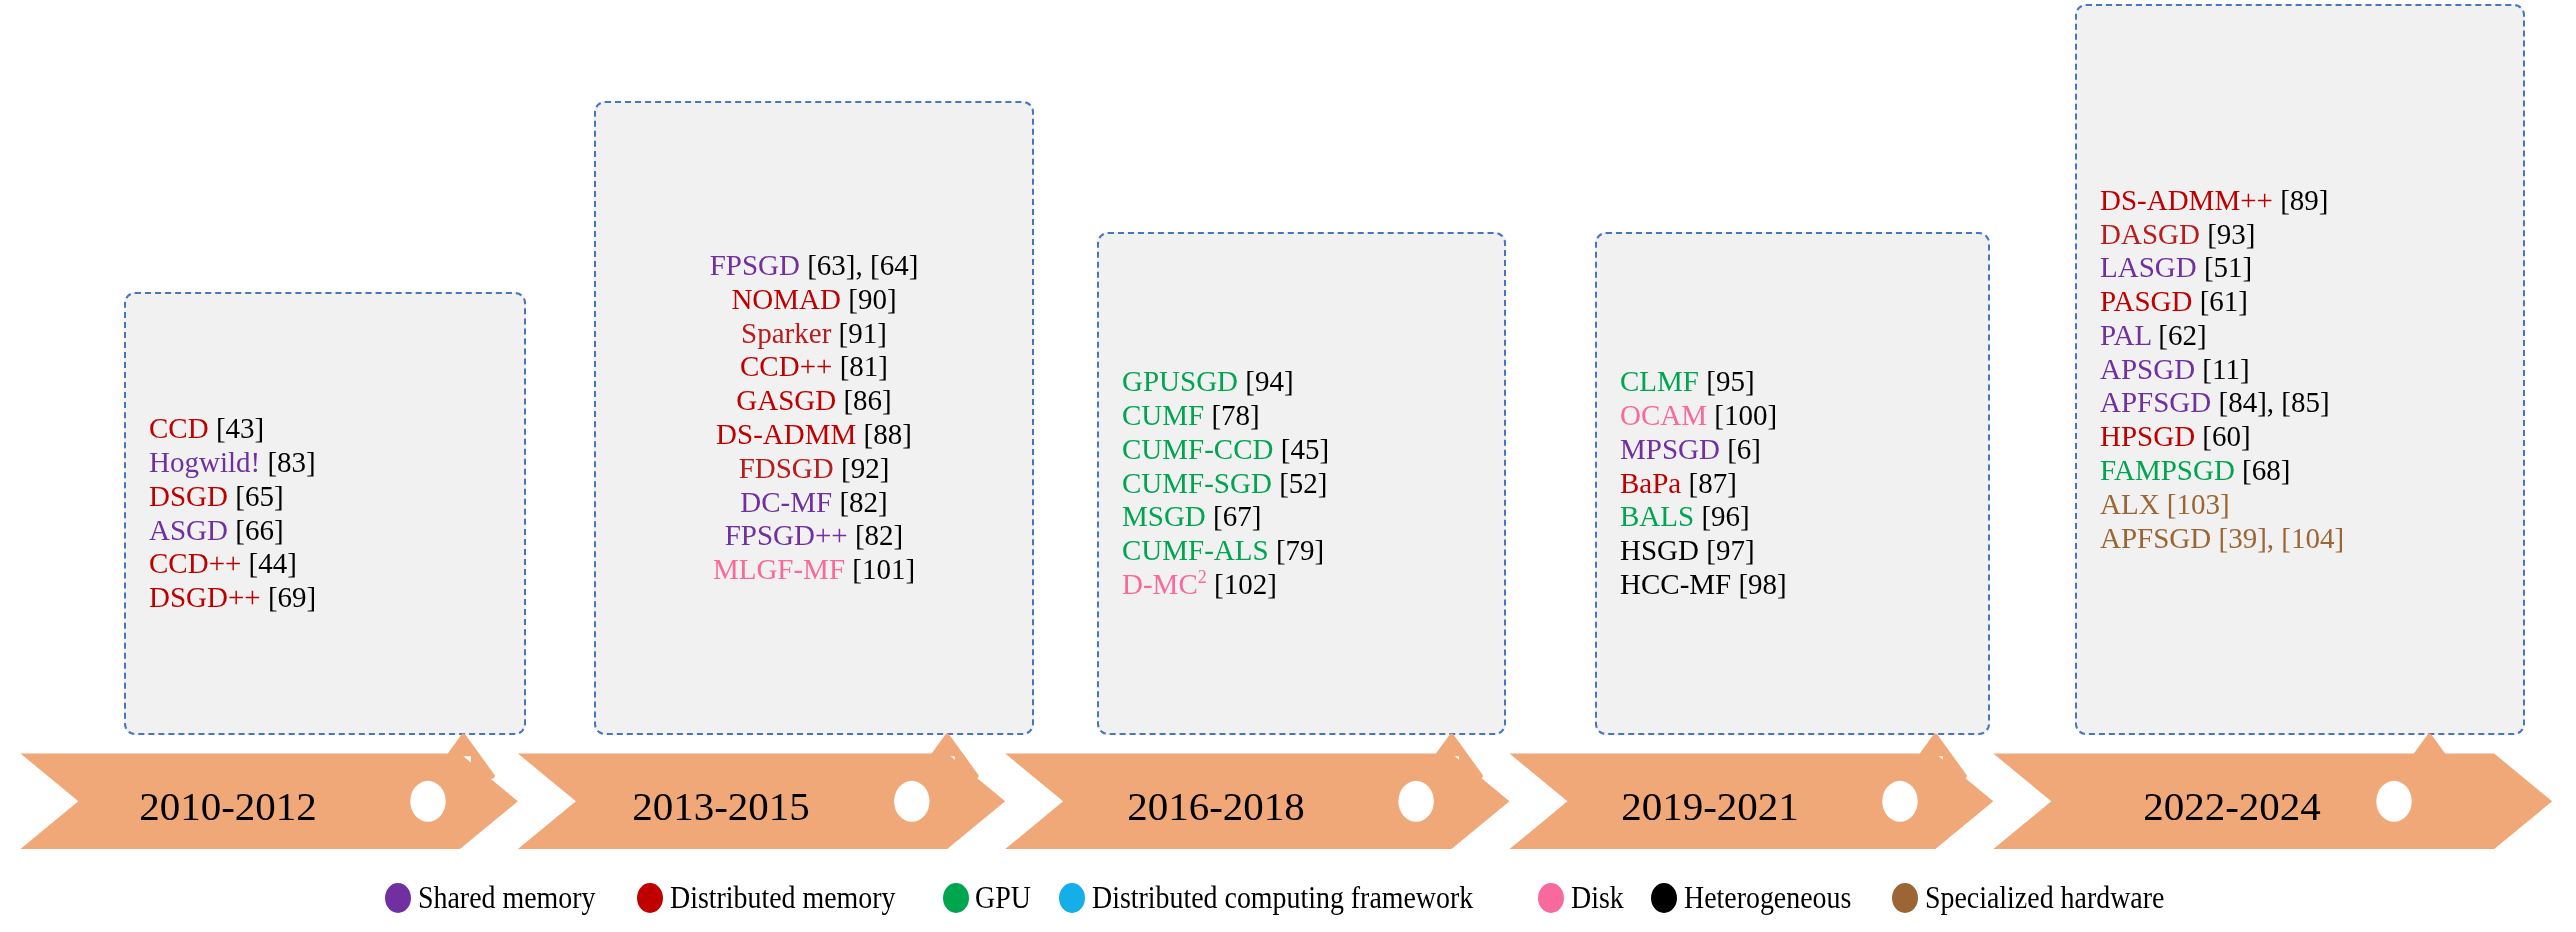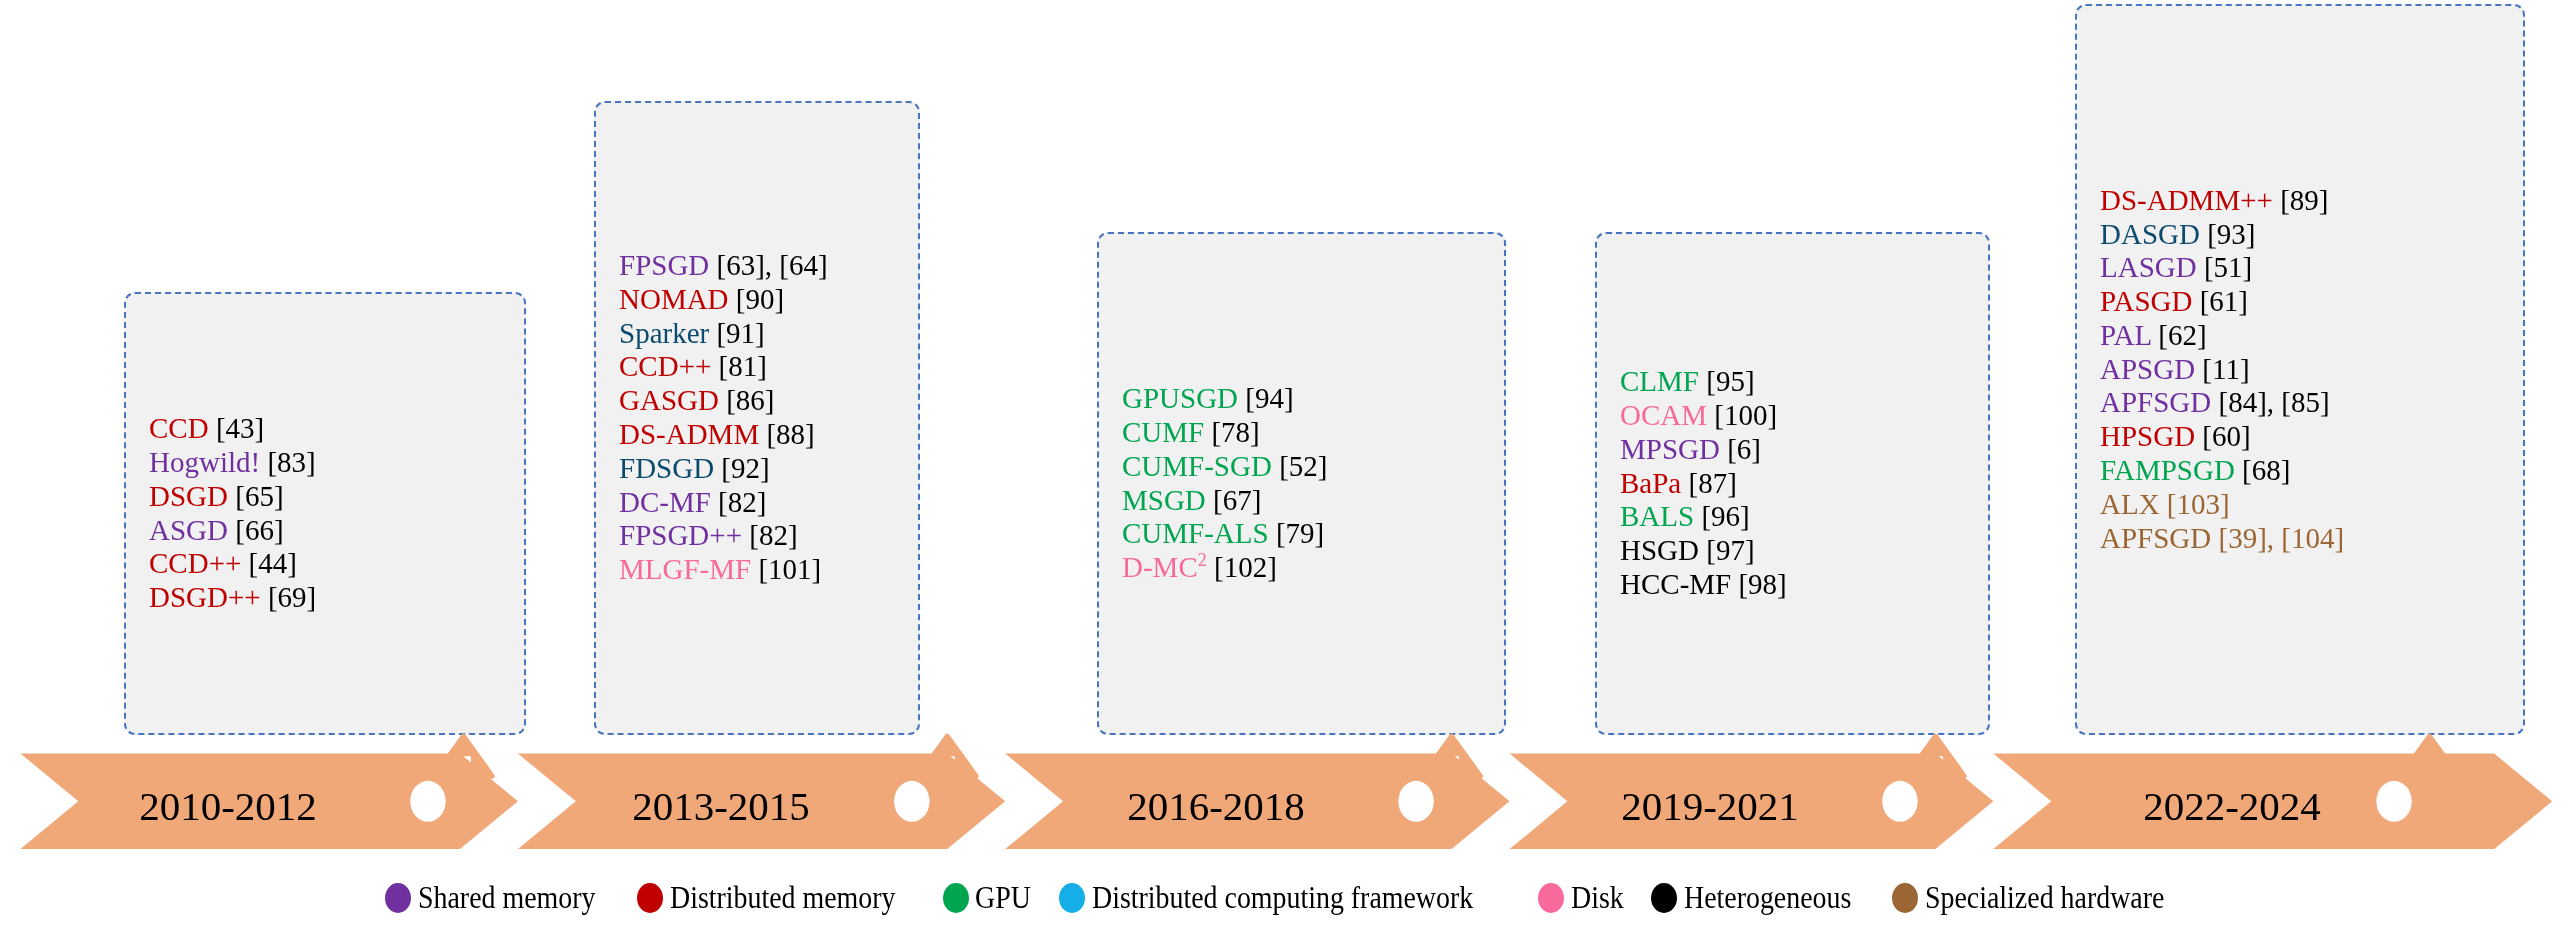--- a/index.html
+++ b/index.html
@@ -41,21 +41,21 @@
   }
   .ename { font-weight: 400; }
   .eref { color: #000000; }
   .eref-inherit { color: inherit; }
   .sup { font-size: 0.62em; vertical-align: super; line-height: 0; }
 
   
   .c-shared   { color: #7030A0; }
   .c-dist     { color: #C00000; }
   .c-gpu      { color: #00A550; }
-  .c-framework{ color: #0c4a6e; }
+  .c-framework{ color: #b91c1c; }
   .c-disk     { color: #F8699C; }
   .c-hetero   { color: #000000; }
   .c-special  { color: #9B6633; }
 
   
   #timeline-svg {
     position: absolute;
     left: 0;
     top: 716px;
     width: 2576px;
@@ -109,35 +109,36 @@
 
 <div id="boxes-layer">
     <div class="era-box" style="left: 124px; top: 292px; width: 402px; height: 443px;">
       <div class="entry"><span class="ename c-dist">CCD</span> <span class="eref">[43]</span></div>
       <div class="entry"><span class="ename c-shared">Hogwild!</span> <span class="eref">[83]</span></div>
       <div class="entry"><span class="ename c-dist">DSGD</span> <span class="eref">[65]</span></div>
       <div class="entry"><span class="ename c-shared">ASGD</span> <span class="eref">[66]</span></div>
       <div class="entry"><span class="ename c-dist">CCD++</span> <span class="eref">[44]</span></div>
       <div class="entry"><span class="ename c-dist">DSGD++</span> <span class="eref">[69]</span></div>
     </div>
-    <div class="era-box" style="left: 594px; top: 101px; width: 326px; height: 634px;">
+    <div class="era-box" style="left: 594px; top: 101px; width: 440px; height: 634px; text-align: center;">
       <div class="entry"><span class="ename c-shared">FPSGD</span> <span class="eref">[63], [64]</span></div>
       <div class="entry"><span class="ename c-dist">NOMAD</span> <span class="eref">[90]</span></div>
       <div class="entry"><span class="ename c-framework">Sparker</span> <span class="eref">[91]</span></div>
       <div class="entry"><span class="ename c-dist">CCD++</span> <span class="eref">[81]</span></div>
       <div class="entry"><span class="ename c-dist">GASGD</span> <span class="eref">[86]</span></div>
       <div class="entry"><span class="ename c-dist">DS-ADMM</span> <span class="eref">[88]</span></div>
       <div class="entry"><span class="ename c-framework">FDSGD</span> <span class="eref">[92]</span></div>
       <div class="entry"><span class="ename c-shared">DC-MF</span> <span class="eref">[82]</span></div>
       <div class="entry"><span class="ename c-shared">FPSGD++</span> <span class="eref">[82]</span></div>
       <div class="entry"><span class="ename c-disk">MLGF-MF</span> <span class="eref">[101]</span></div>
     </div>
     <div class="era-box" style="left: 1097px; top: 232px; width: 409px; height: 503px;">
       <div class="entry"><span class="ename c-gpu">GPUSGD</span> <span class="eref">[94]</span></div>
       <div class="entry"><span class="ename c-gpu">CUMF</span> <span class="eref">[78]</span></div>
+      <div class="entry"><span class="ename c-gpu">CUMF-CCD</span> <span class="eref">[45]</span></div>
       <div class="entry"><span class="ename c-gpu">CUMF-SGD</span> <span class="eref">[52]</span></div>
       <div class="entry"><span class="ename c-gpu">MSGD</span> <span class="eref">[67]</span></div>
       <div class="entry"><span class="ename c-gpu">CUMF-ALS</span> <span class="eref">[79]</span></div>
       <div class="entry"><span class="ename c-disk">D-MC</span><sup class="sup c-disk">2</sup> <span class="eref">[102]</span></div>
     </div>
     <div class="era-box" style="left: 1595px; top: 232px; width: 395px; height: 503px;">
       <div class="entry"><span class="ename c-gpu">CLMF</span> <span class="eref">[95]</span></div>
       <div class="entry"><span class="ename c-disk">OCAM</span> <span class="eref">[100]</span></div>
       <div class="entry"><span class="ename c-shared">MPSGD</span> <span class="eref">[6]</span></div>
       <div class="entry"><span class="ename c-dist">BaPa</span> <span class="eref">[87]</span></div>

